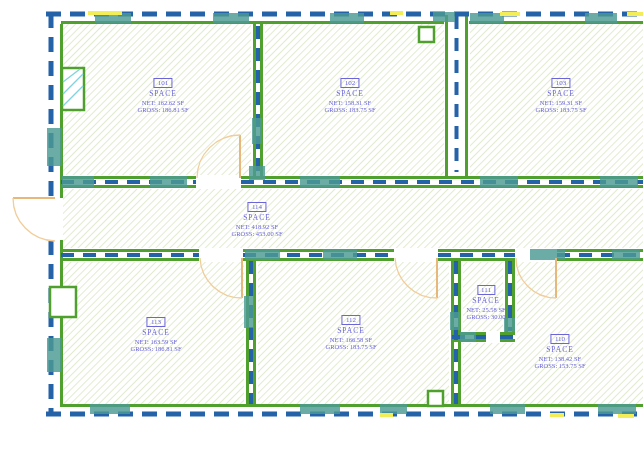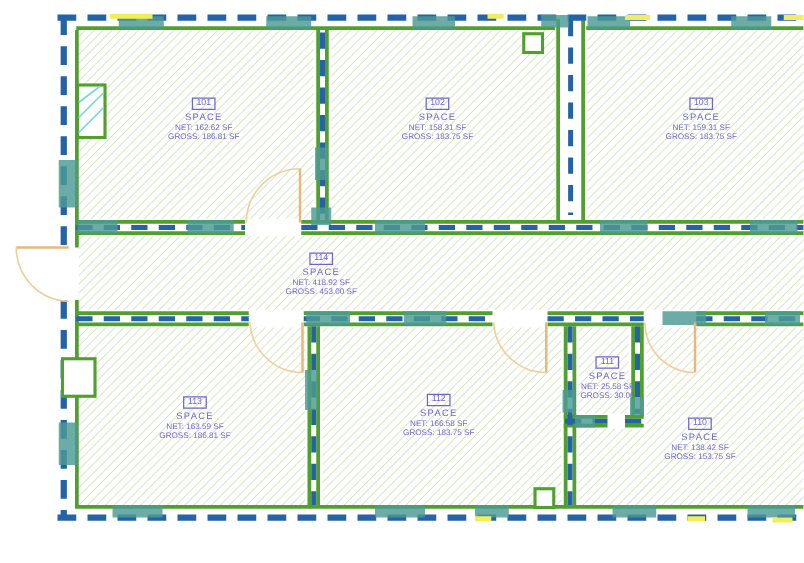--- a/index.html
+++ b/index.html
@@ -1,17 +1,17 @@
 <!DOCTYPE html>
 <html><head>
 <meta charset="utf-8">
 <style>
   html,body{margin:0;padding:0;background:#fff;}
   #stage{position:relative;width:643px;height:450px;background:#ffffff;overflow:hidden;
-         font-family:Liberation Sans, sans-serif;}
+         font-family:Liberation Serif, serif;}
   #plan-svg{position:absolute;left:0;top:0;}
   .room-label{position:absolute;transform:translateX(-50%);text-align:center;
               color:#6b65d8;line-height:1.18;z-index:5;}
   .rnum{display:inline-block;border:1px solid #6b65d8;font-size:7px;padding:0 3px;
         margin-bottom:1px;background:rgba(255,255,255,0.0);}
   .rname{font-size:7.5px;letter-spacing:1px;}
   .rline{font-size:6.5px;white-space:nowrap;}
 </style>
 </head>
 <body>

